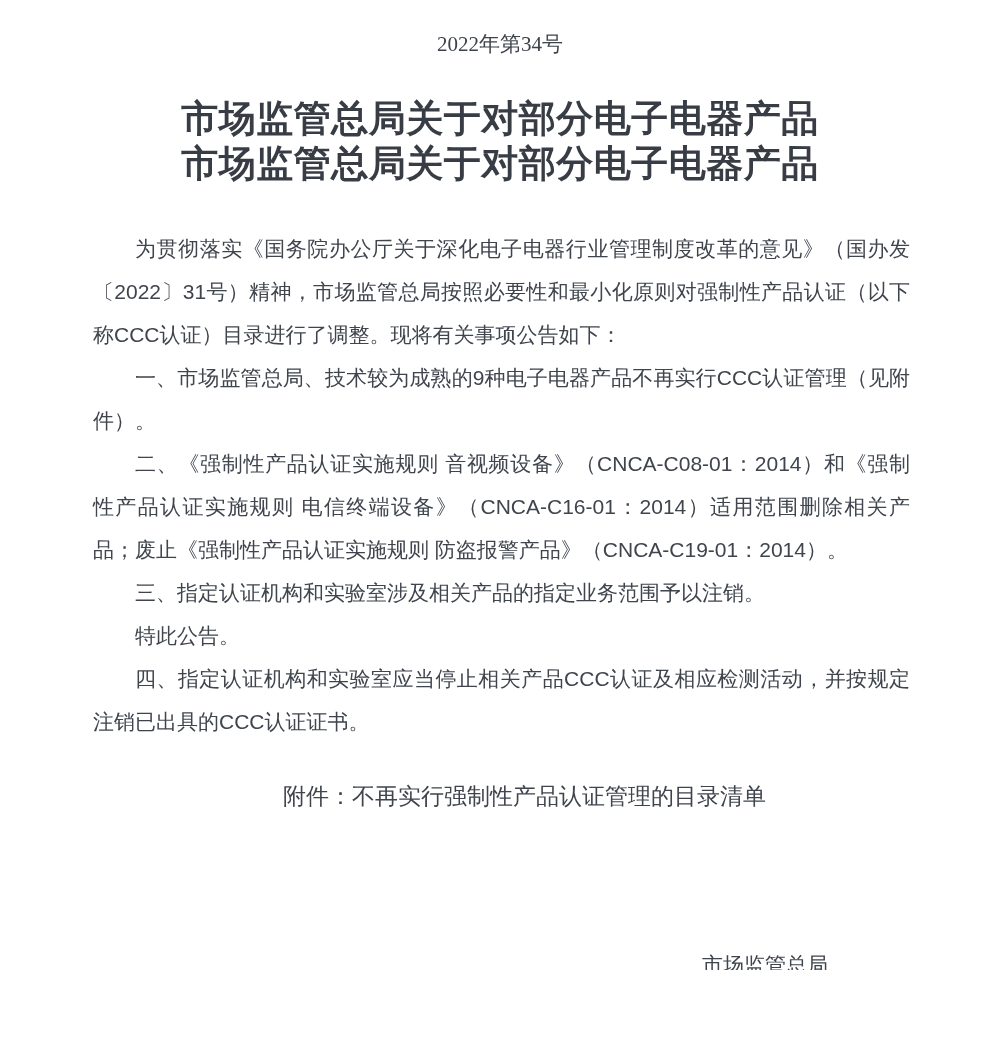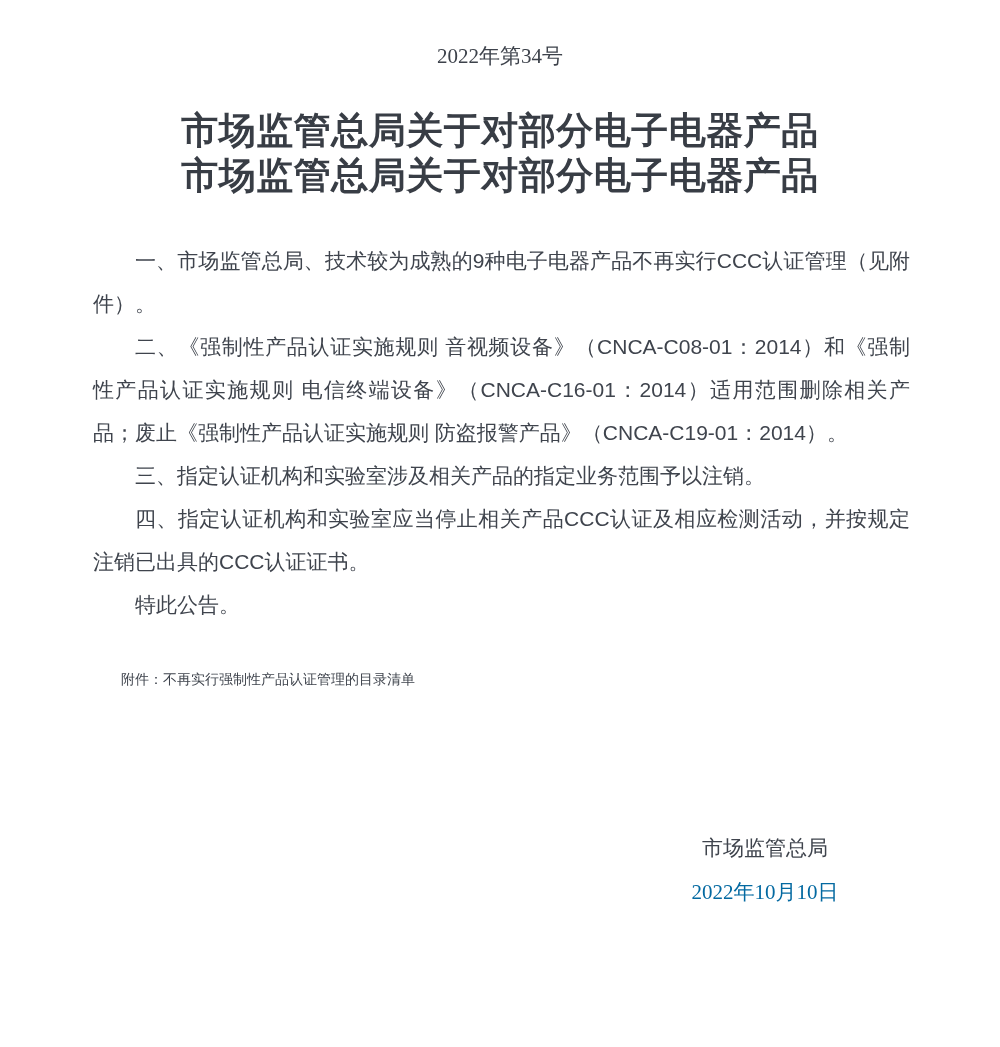--- a/index.html
+++ b/index.html
@@ -4,21 +4,21 @@
 <style>
   html, body {
     margin: 0;
     padding: 0;
     background: #ffffff;
   }
   .page {
     position: relative;
     width: 1000px;
     height: 970px;
-    margin: 12px auto;
+    margin: 0 auto;
     background: #ffffff;
     font-family: "Liberation Sans", "DejaVu Sans", sans-serif;
     color: #3f444d;
     overflow: hidden;
   }
   .doc-number {
     margin: 0;
     padding-top: 32px;
     font-family: "Liberation Serif", "DejaVu Serif", serif;
     font-size: 21px;
@@ -46,24 +46,24 @@
     margin: 0;
     text-indent: 2em;
     text-align: justify;
     text-justify: inter-ideograph;
     word-break: break-all;
   }
   .attachment {
     margin: 0;
     margin-top: 32px;
     padding: 0 90px 0 93px;
-    font-size: 14px;
+    font-size: 23px;
     line-height: 43px;
     text-indent: 2em;
-    text-align: left;
+    text-align: center;
   }
   .signature {
     margin-top: 125px;
     margin-left: auto;
     margin-right: 120px;
     width: 230px;
     text-align: center;
   }
   .signature .org {
     margin: 0;
@@ -85,25 +85,26 @@
 <div class="page">
 
   <p class="doc-number">2022年第34号</p>
 
   <h1 class="doc-title">
     <span style="display:block">市场监管总局关于对部分电子电器产品</span>
     <span style="display:block">市场监管总局关于对部分电子电器产品</span>
   </h1>
 
   <div class="body-text">
+    <p>为贯彻落实《国务院办公厅关于深化电子电器行业管理制度改革的意见》（国办发〔2022〕31号）精神，市场监管总局按照必要性和最小化原则对强制性产品认证（以下称CCC认证）目录进行了调整。现将有关事项公告如下：</p>
     <p>一、市场监管总局、技术较为成熟的9种电子电器产品不再实行CCC认证管理（见附件）。</p>
     <p>二、《强制性产品认证实施规则 音视频设备》（CNCA-C08-01：2014）和《强制性产品认证实施规则 电信终端设备》（CNCA-C16-01：2014）适用范围删除相关产品；废止《强制性产品认证实施规则 防盗报警产品》（CNCA-C19-01：2014）。</p>
     <p>三、指定认证机构和实验室涉及相关产品的指定业务范围予以注销。</p>
+    <p>特此公告。</p>
     <p>四、指定认证机构和实验室应当停止相关产品CCC认证及相应检测活动，并按规定注销已出具的CCC认证证书。</p>
-    <p>特此公告。</p>
   </div>
 
   <p class="attachment">附件：不再实行强制性产品认证管理的目录清单</p>
 
   <div class="signature">
     <p class="org">市场监管总局</p>
     <p class="date">2022年10月10日</p>
   </div>
 
 </div>

